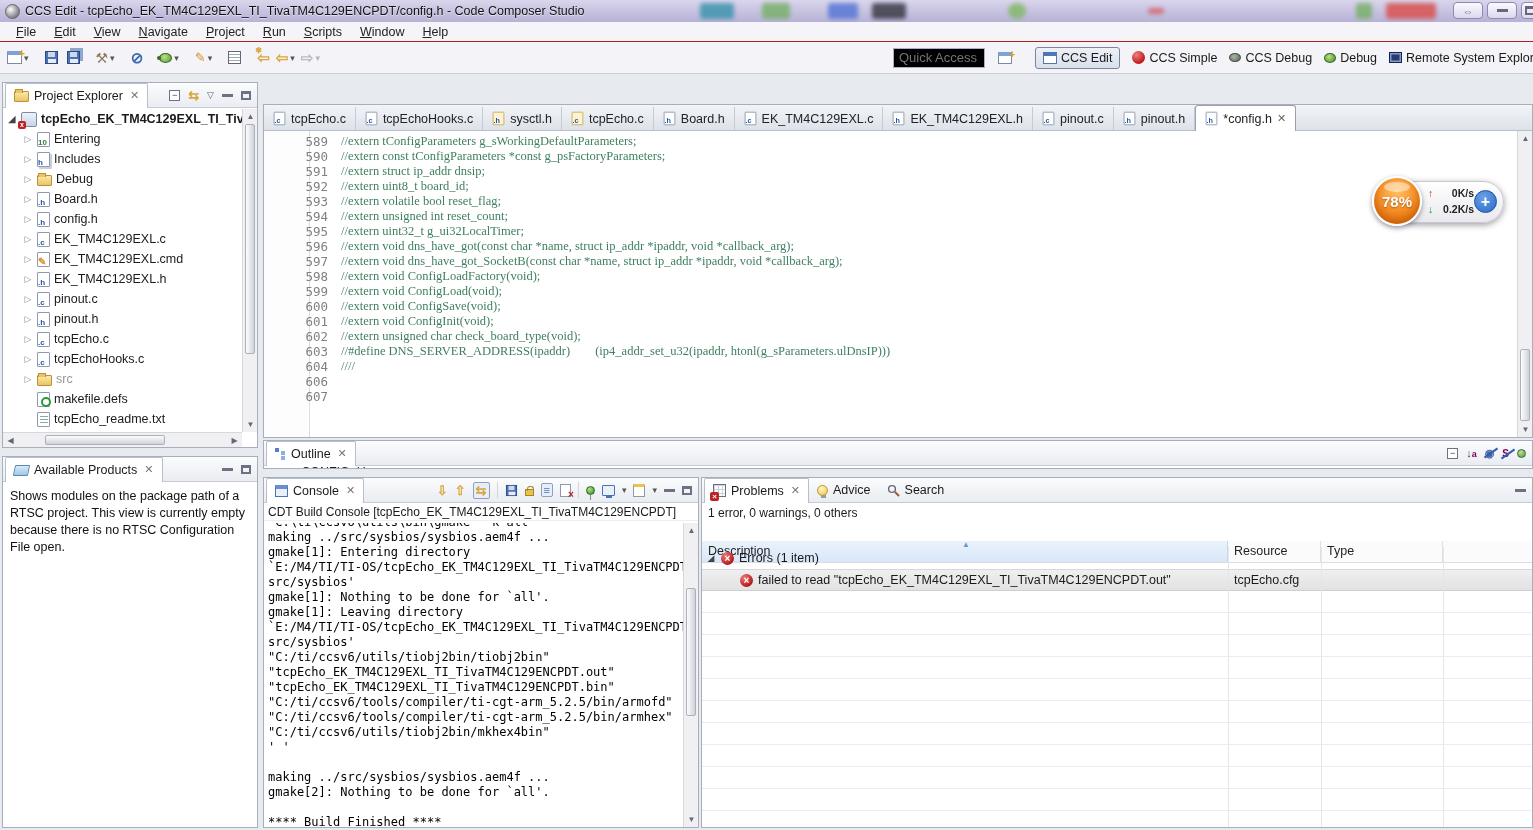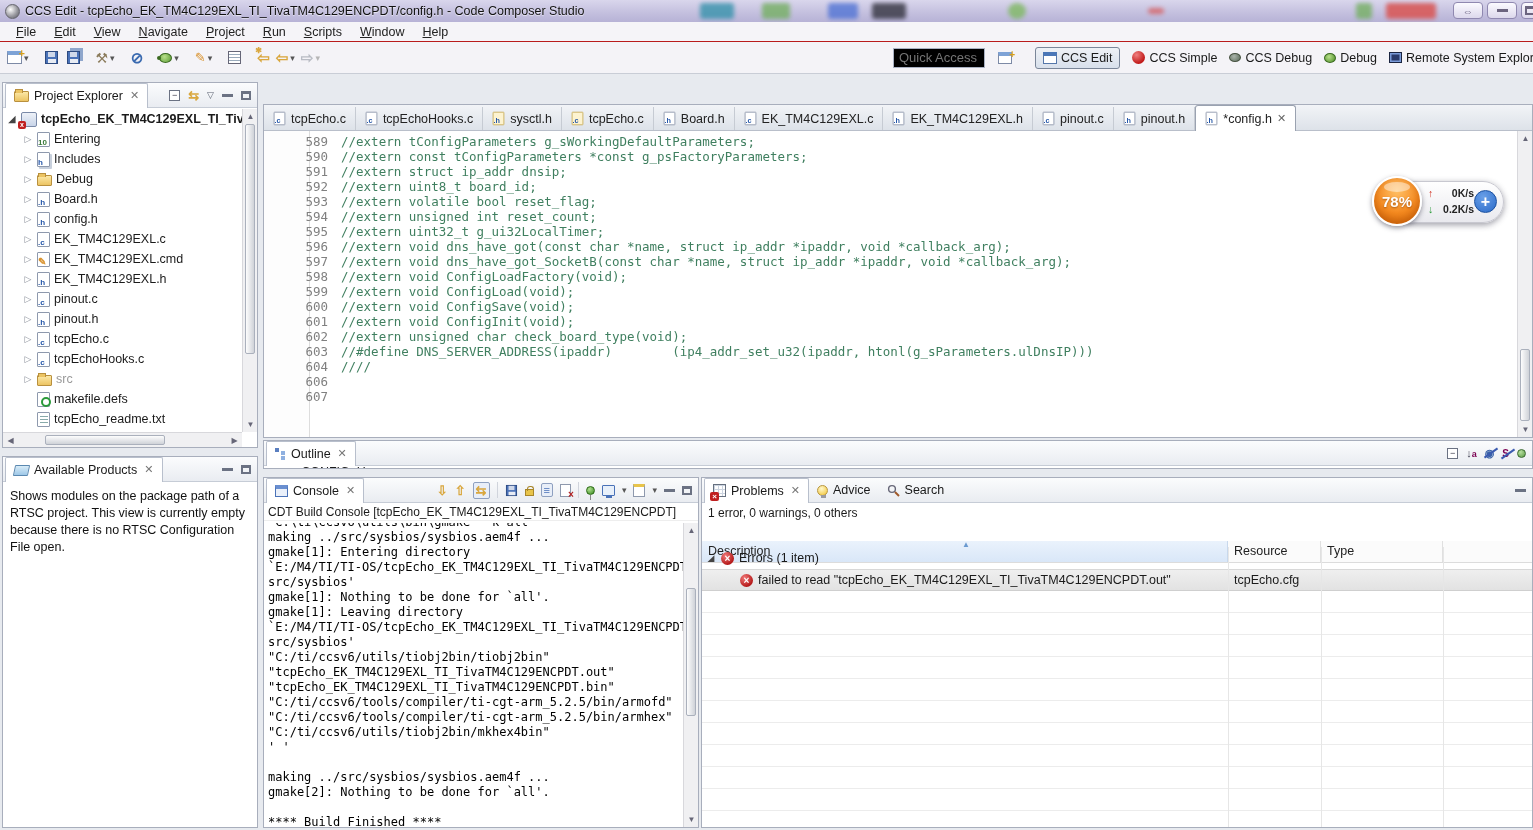--- a/index.html
+++ b/index.html
@@ -133,21 +133,21 @@
   .etab { display:flex; align-items:center; gap:5px; padding:0 9px; height:23px; border-right:1px solid #c6cbd3; color:#222; }
   .etab.active { height:26px; background:#fff; border:1px solid #9aa2b0; border-bottom:none; border-radius:3px 3px 0 0; margin-bottom:-1px; }
   .etab .fi { transform:scale(.9); }
   .etab-close { display:none; color:#666; font-size:11px; }
   .etab.active .etab-close { display:inline; }
   .ecode { position:absolute; left:0; top:26px; right:15px; bottom:0; overflow:hidden; background:#fff; }
   .gutter-bg { position:absolute; left:0; top:0; bottom:0; width:46px; background:#fdfdfd; border-right:1px solid #ddd; }
   .code-row { position:relative; display:flex; height:15px; font-family:"DejaVu Sans Mono","Liberation Mono",monospace; font-size:12.5px; line-height:15px; }
   .code-row .annot { width:16px; flex:none; }
   .code-row .lineno { width:30px; flex:none; text-align:right; padding-right:5px; color:#808080;margin-left:23px; }
-  .code-row .codetext { flex:1; white-space:pre; padding-left:8px; color:#000; }
+  .code-row .codetext { flex:1; white-space:pre; padding-left:8px; color:#000;font-family:Liberation Serif, serif; }
   .code-row .codetext.comment { color:#3F7F5F; }
   .code-row .codetext.directive { color:#7B0052; font-weight:bold; }
   .code-row.current .codetext { background:#e4f0fc; }
   .escroll { position:absolute; right:0; top:26px; bottom:0; width:15px; background:#f0f0f2; border-left:1px solid #d8d8dc; }
 
   
   .outline { left:263px; top:440px; width:1270px; height:29px; overflow:hidden; }
   .outline-item { display:flex; align-items:center; gap:5px; padding:2px 0 0 26px; height:9px; overflow:hidden; }
   .i-outline { width:11px; height:11px; position:relative; }
   .i-outline::before { content:""; position:absolute; left:0; top:0; width:4px; height:4px; background:#5a7fc0; box-shadow:6px 3px 0 #8fb0e0, 6px 8px 0 #8fb0e0; }

